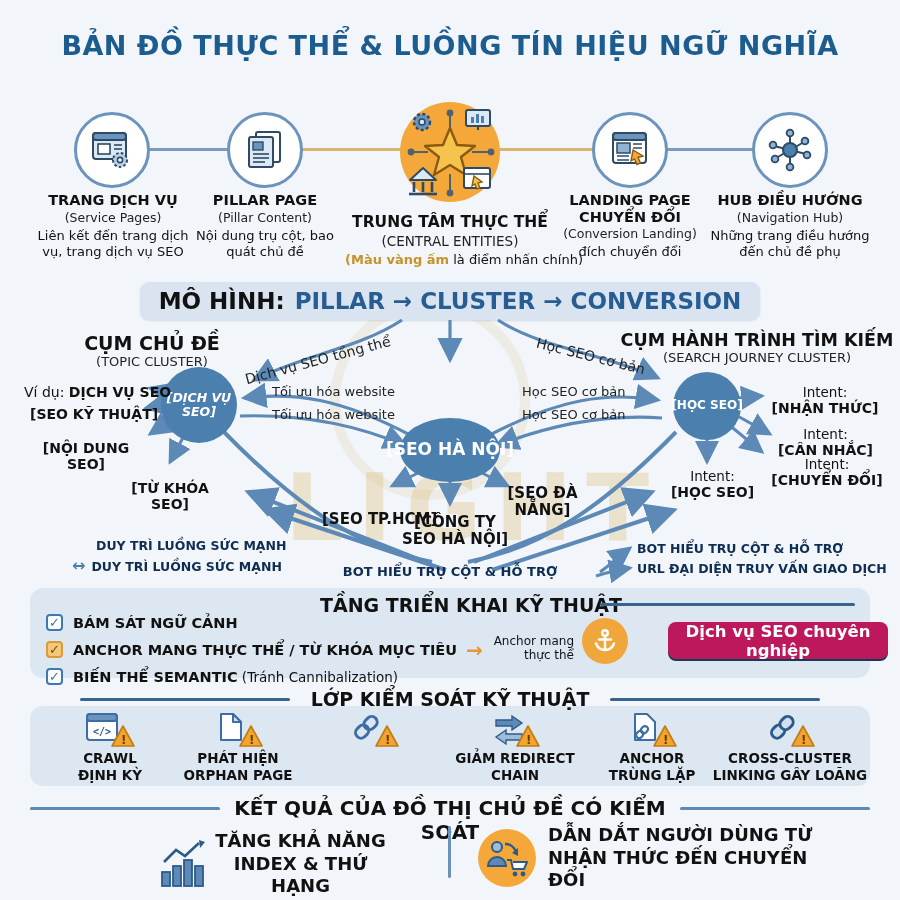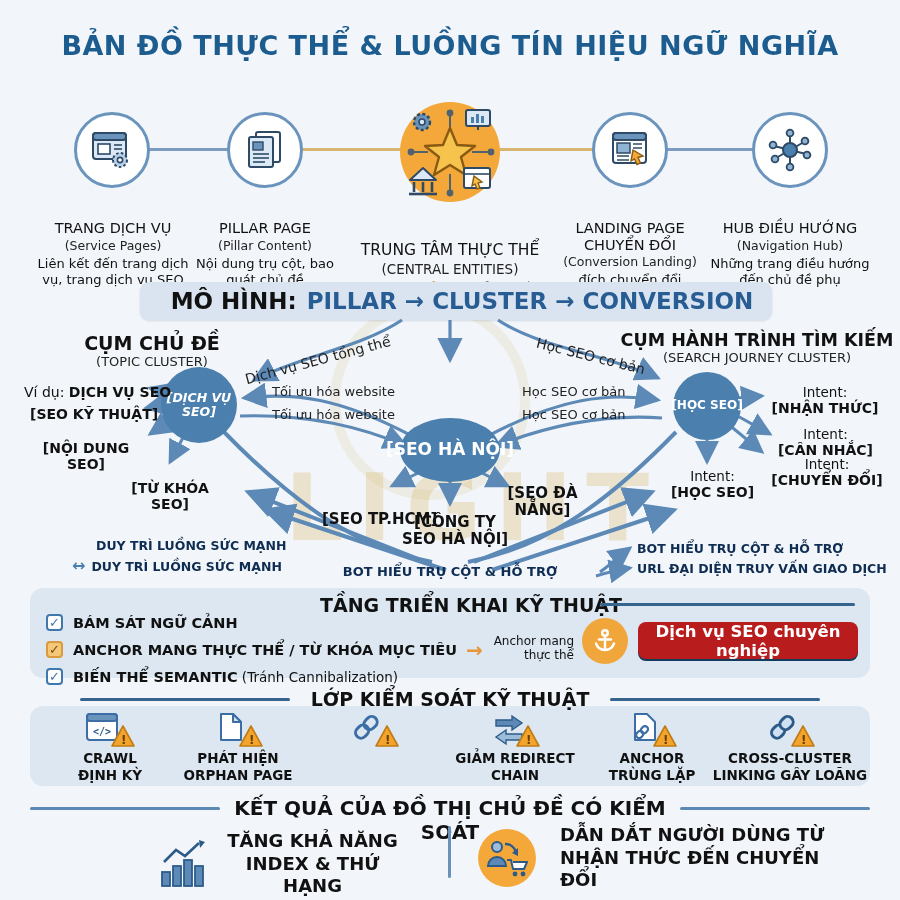--- a/index.html
+++ b/index.html
@@ -11,21 +11,21 @@
   
   .title{font-size:27px;font-weight:bold;color:#1d5c8f;letter-spacing:.5px;}
   .subtitle{font-size:19px;font-weight:bold;color:#111;}
 
   
   .conn{height:3px;background:#7b9cc0;}
   .conn-gold{height:3px;background:#d8b571;}
   .ecircle{border-radius:50%;background:#fff;border:3px solid #6b94bd;
            display:flex;align-items:center;justify-content:center;box-sizing:border-box;}
   .ecircle-center{border-radius:50%;background:#f4a83a;display:flex;align-items:center;justify-content:center;}
-  .ename{font-size:14.5px;font-weight:normal;line-height:1.15;margin-top:28px;}
+  .ename{font-size:14.5px;font-weight:bold;line-height:1.15;}
   .esub{font-size:12.5px;color:#222;margin-top:1px;}
   .edesc{font-size:13px;line-height:1.22;margin-top:3px;}
   .gold-note{color:#c8922a;font-weight:bold;}
 
   
   .banner{background:#d9e4f0;border-radius:9px;display:flex;align-items:center;justify-content:center;
           gap:10px;font-size:23px;font-weight:bold;box-shadow:0 1px 2px rgba(40,70,110,.15);}
   .banner .flow{color:#275d92;}
 
   
@@ -47,22 +47,22 @@
        display:flex;align-items:center;justify-content:center;font-size:13px;font-weight:bold;
        color:#3f78ad;box-sizing:border-box;flex:0 0 auto;}
   .chk.orange{border-color:#d99a3c;background:#f5c878;color:#7a4c10;}
   .implrow{display:flex;align-items:center;gap:10px;}
   .impllab{font-size:14.5px;font-weight:bold;white-space:nowrap;}
   .implnote{font-size:13.5px;font-weight:normal;}
   .oarrow{color:#e8963c;font-size:20px;font-weight:bold;line-height:1;}
   .anchor-cap{font-size:12px;line-height:1.2;text-align:right;}
   .anchor-circle{width:46px;height:46px;border-radius:50%;background:#f0a63a;
                  display:flex;align-items:center;justify-content:center;}
-  .cta{background:#b91c1c;color:#fff;border:none;border-radius:8px;font-weight:bold;font-size:16.5px;
-       font-family:"DejaVu Sans",sans-serif;padding:0 14px;height:37px;box-shadow:0 2px 0 #143a5c;}
+  .cta{background:#be185d;color:#fff;border:none;border-radius:8px;font-weight:bold;font-size:16.5px;
+       font-family:"DejaVu Sans",sans-serif;padding:0 14px;height:37px;box-shadow:0 2px 0 #143a5c;margin-left:30px;}
 
   .citem{display:flex;flex-direction:column;align-items:center;}
   .ccap{font-size:13.5px;font-weight:bold;text-align:center;line-height:1.25;margin-top:0;}
 
   .res-label{font-size:18px;font-weight:bold;line-height:1.25;}
   .res-blob{width:58px;height:58px;border-radius:50%;background:#f4a83a;
             display:flex;align-items:center;justify-content:center;}
   .vdiv{width:3px;background:#6a92b8;border-radius:2px;}
 
   .wm{color:rgba(214,180,100,.30);font-weight:bold;pointer-events:none;}
@@ -187,21 +187,21 @@
     <div class="ename" style="font-size:15.5px;">TRUNG TÂM THỰC THỂ</div>
     <div class="esub" style="font-size:13.5px;">(CENTRAL ENTITIES)</div>
     <div class="edesc" style="white-space:nowrap;"><span class="gold-note">(Màu vàng ấm</span><span> là điểm nhấn chính)</span></div>
   </div>
   <div class="abs ctr" style="left:710px;top:192px;width:160px;">
     <div class="ename">HUB ĐIỀU HƯỚNG</div>
     <div class="esub">(Navigation Hub)</div>
     <div class="edesc">Những trang điều hướng đến chủ đề phụ</div>
   </div>
 
-  <div class="abs banner" style="left:140px;top:282px;width:620px;height:38px;padding-left:12px;">
+  <div class="abs banner" style="left:140px;top:282px;width:620px;height:38px;">
     <span>MÔ HÌNH:</span>
     <span class="flow">PILLAR → CLUSTER → CONVERSION</span>
   </div>
 
   <svg class="abs" style="left:0;top:318px;" width="900" height="270" viewBox="0 318 900 270">
     <defs>
       <marker id="ar" markerWidth="9" markerHeight="8" refX="7" refY="4" orient="auto">
         <path d="M0,0 L8,4 L0,8 z" fill="#5d89b6"></path>
       </marker>
     </defs>
@@ -404,21 +404,21 @@
       <polygon points="38,14 49,34 27,34" fill="#f2a42c" stroke="#c07c14" stroke-width="1.6" stroke-linejoin="round"></polygon>
       <text x="36" y="31.5" font-size="12" font-weight="bold" fill="#6b3c00">!</text>
     </svg>
     <div class="ccap" style="width:160px;">CROSS-CLUSTER LINKING GÂY LOÃNG</div>
   </div>
 
   <div class="abs sec-title ctr" style="left:230px;top:796px;width:440px;font-size:20px;white-space:normal;">KẾT QUẢ CỦA ĐỒ THỊ CHỦ ĐỀ CÓ KIỂM SOÁT</div>
   <div class="abs hline" style="left:30px;top:807px;width:190px;background:#5d89b6;"></div>
   <div class="abs hline" style="left:680px;top:807px;width:190px;background:#5d89b6;"></div>
 
-  <div class="abs" style="left:158px;top:830px;display:flex;align-items:center;gap:12px;">
+  <div class="abs" style="left:158px;top:830px;display:flex;align-items:center;">
     <svg width="50" height="48" viewBox="0 0 50 48">
       <g fill="#5d89b6" stroke="#2c5b8a" stroke-width="1.8">
         <rect x="4" y="32" width="8" height="14"></rect>
         <rect x="15" y="26" width="8" height="20"></rect>
         <rect x="26" y="20" width="8" height="26"></rect>
         <rect x="37" y="26" width="8" height="20"></rect>
       </g>
       <polyline points="6,22 18,10 27,16 41,3" fill="none" stroke="#2c5b8a" stroke-width="2.6"></polyline>
       <polygon points="41,0 47,2 42,8" fill="#2c5b8a"></polygon>
     </svg>
@@ -432,16 +432,16 @@
       <svg width="44" height="44" viewBox="0 0 44 44">
         <circle cx="12" cy="11" r="5" fill="#9cbcd9" stroke="#2c5b8a" stroke-width="2"></circle>
         <path d="M3,30 a9,9 0 0 1 18,0 z" fill="#5d89b6" stroke="#2c5b8a" stroke-width="2"></path>
         <path d="M20,8 a11,11 0 0 1 11,8" fill="none" stroke="#2c5b8a" stroke-width="2.4"></path>
         <polygon points="33,12 33,20 27,17" fill="#2c5b8a"></polygon>
         <path d="M22,24 h4 l2,9 h11 l3,-7 h-14" fill="#fff" stroke="#2c5b8a" stroke-width="2" stroke-linejoin="round"></path>
         <circle cx="30" cy="38" r="2.4" fill="#2c5b8a"></circle>
         <circle cx="38" cy="38" r="2.4" fill="#2c5b8a"></circle>
       </svg>
     </div>
-    <div class="res-label" style="width:290px;margin-left:12px;">DẪN DẮT NGƯỜI DÙNG TỪ NHẬN THỨC ĐẾN CHUYỂN ĐỔI</div>
+    <div class="res-label" style="width:290px;">DẪN DẮT NGƯỜI DÙNG TỪ NHẬN THỨC ĐẾN CHUYỂN ĐỔI</div>
   </div>
 
 </div>
 
 </body></html>

